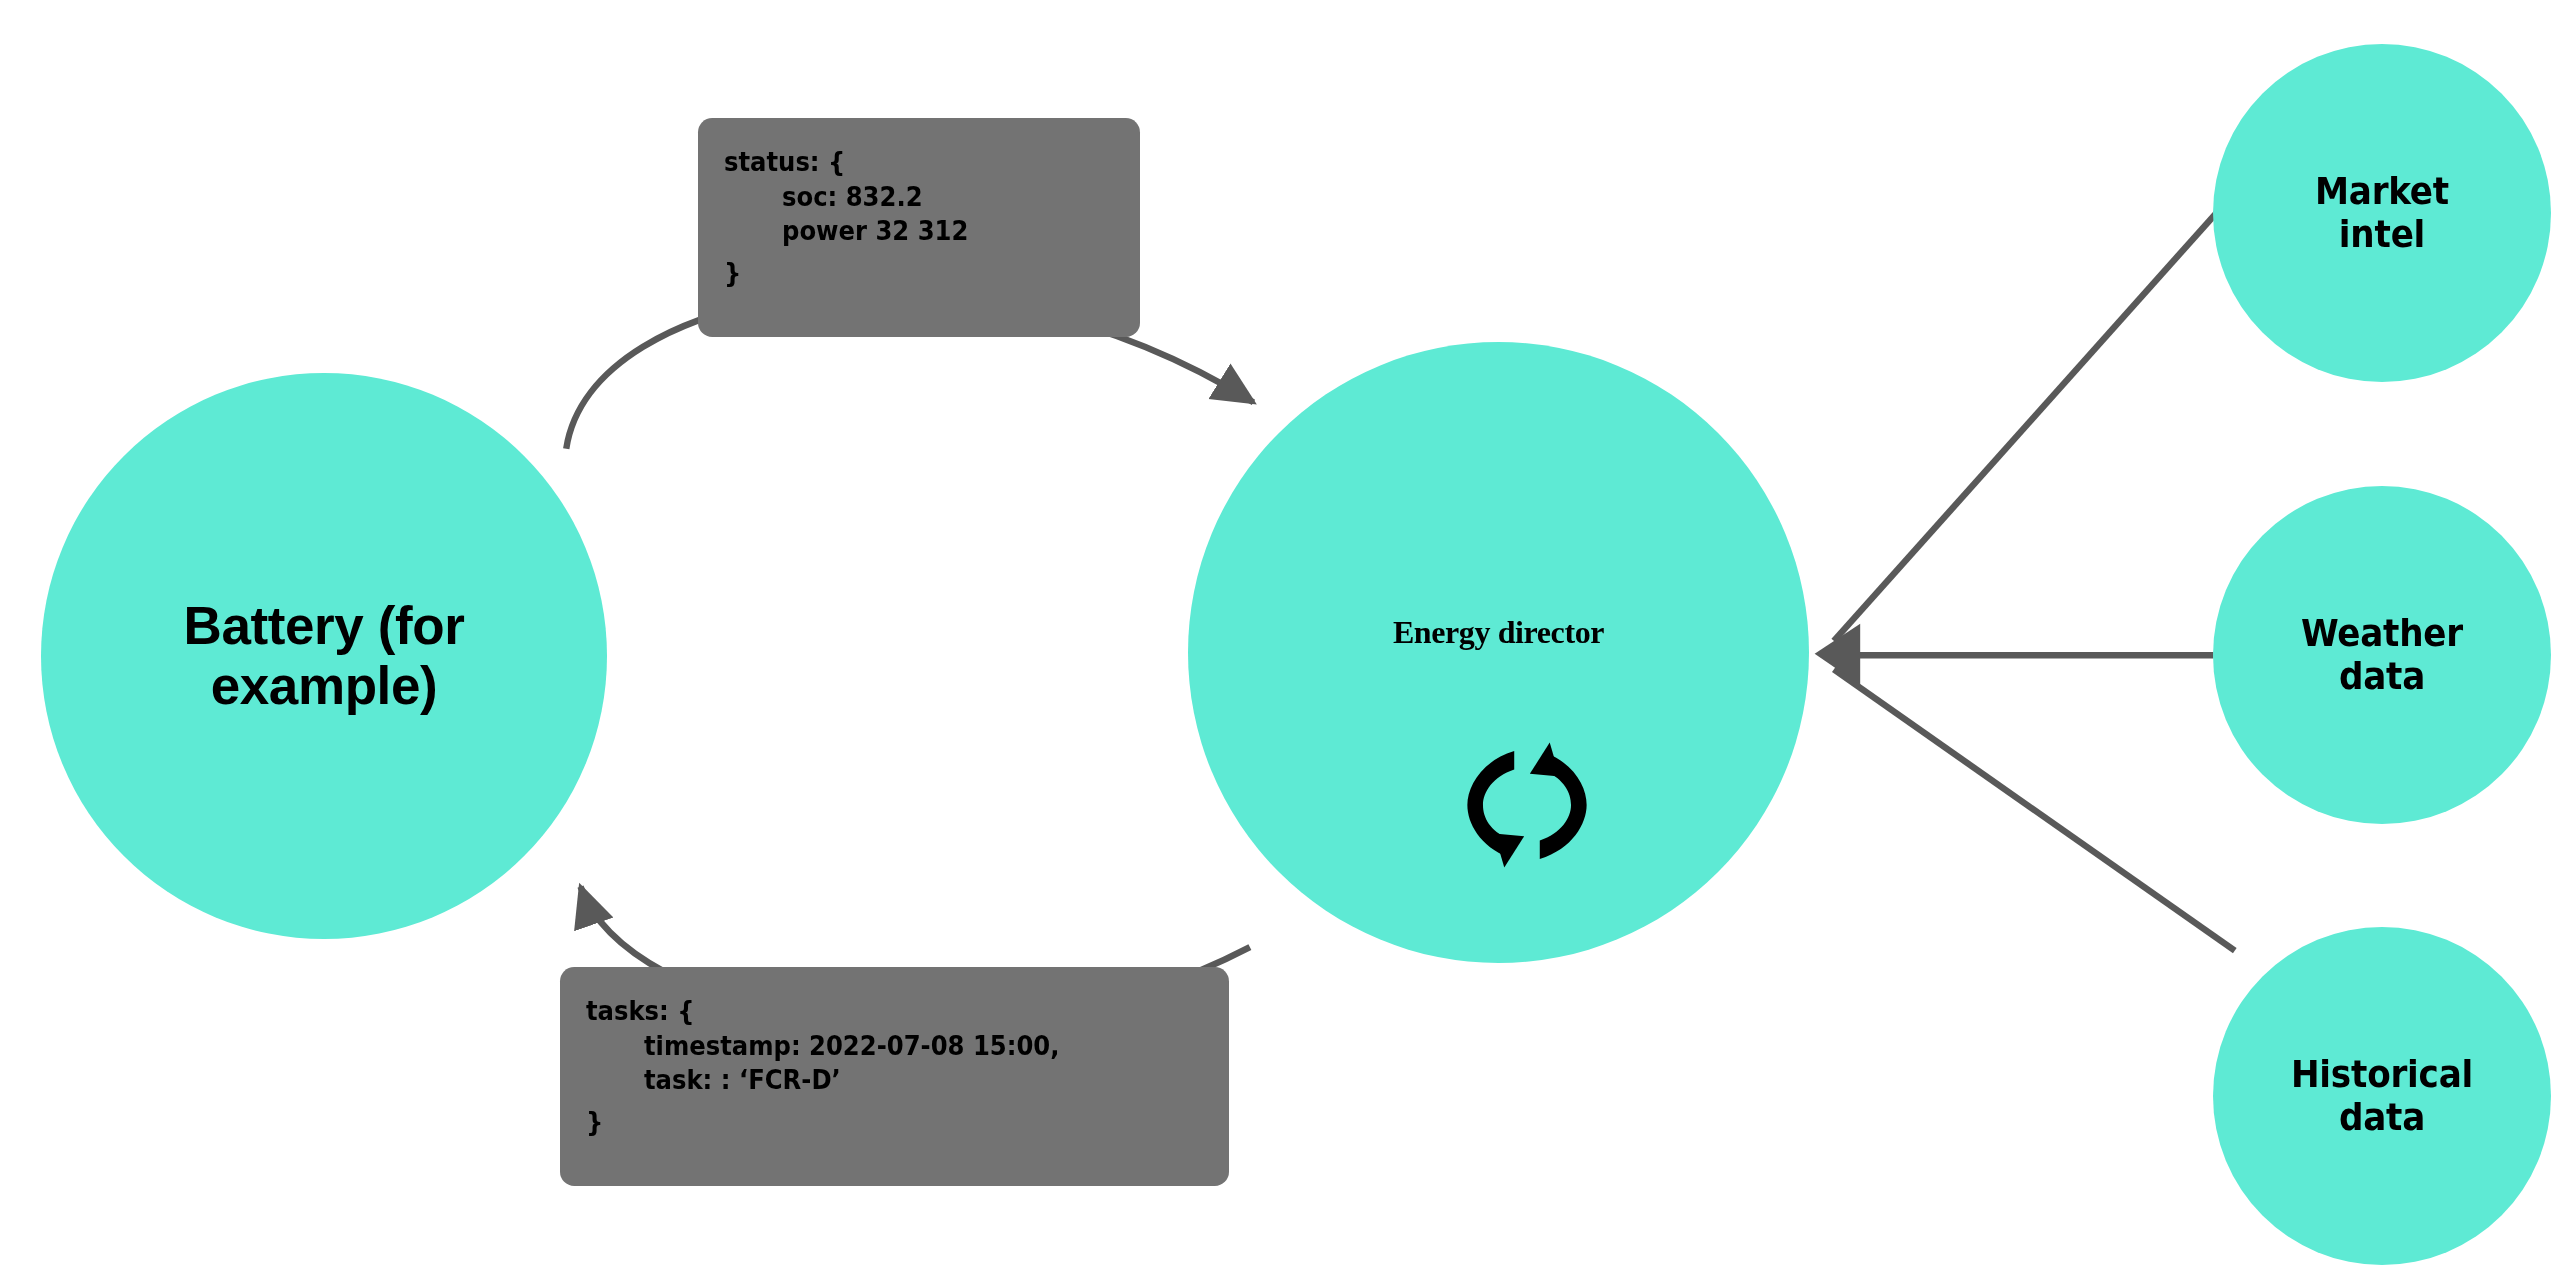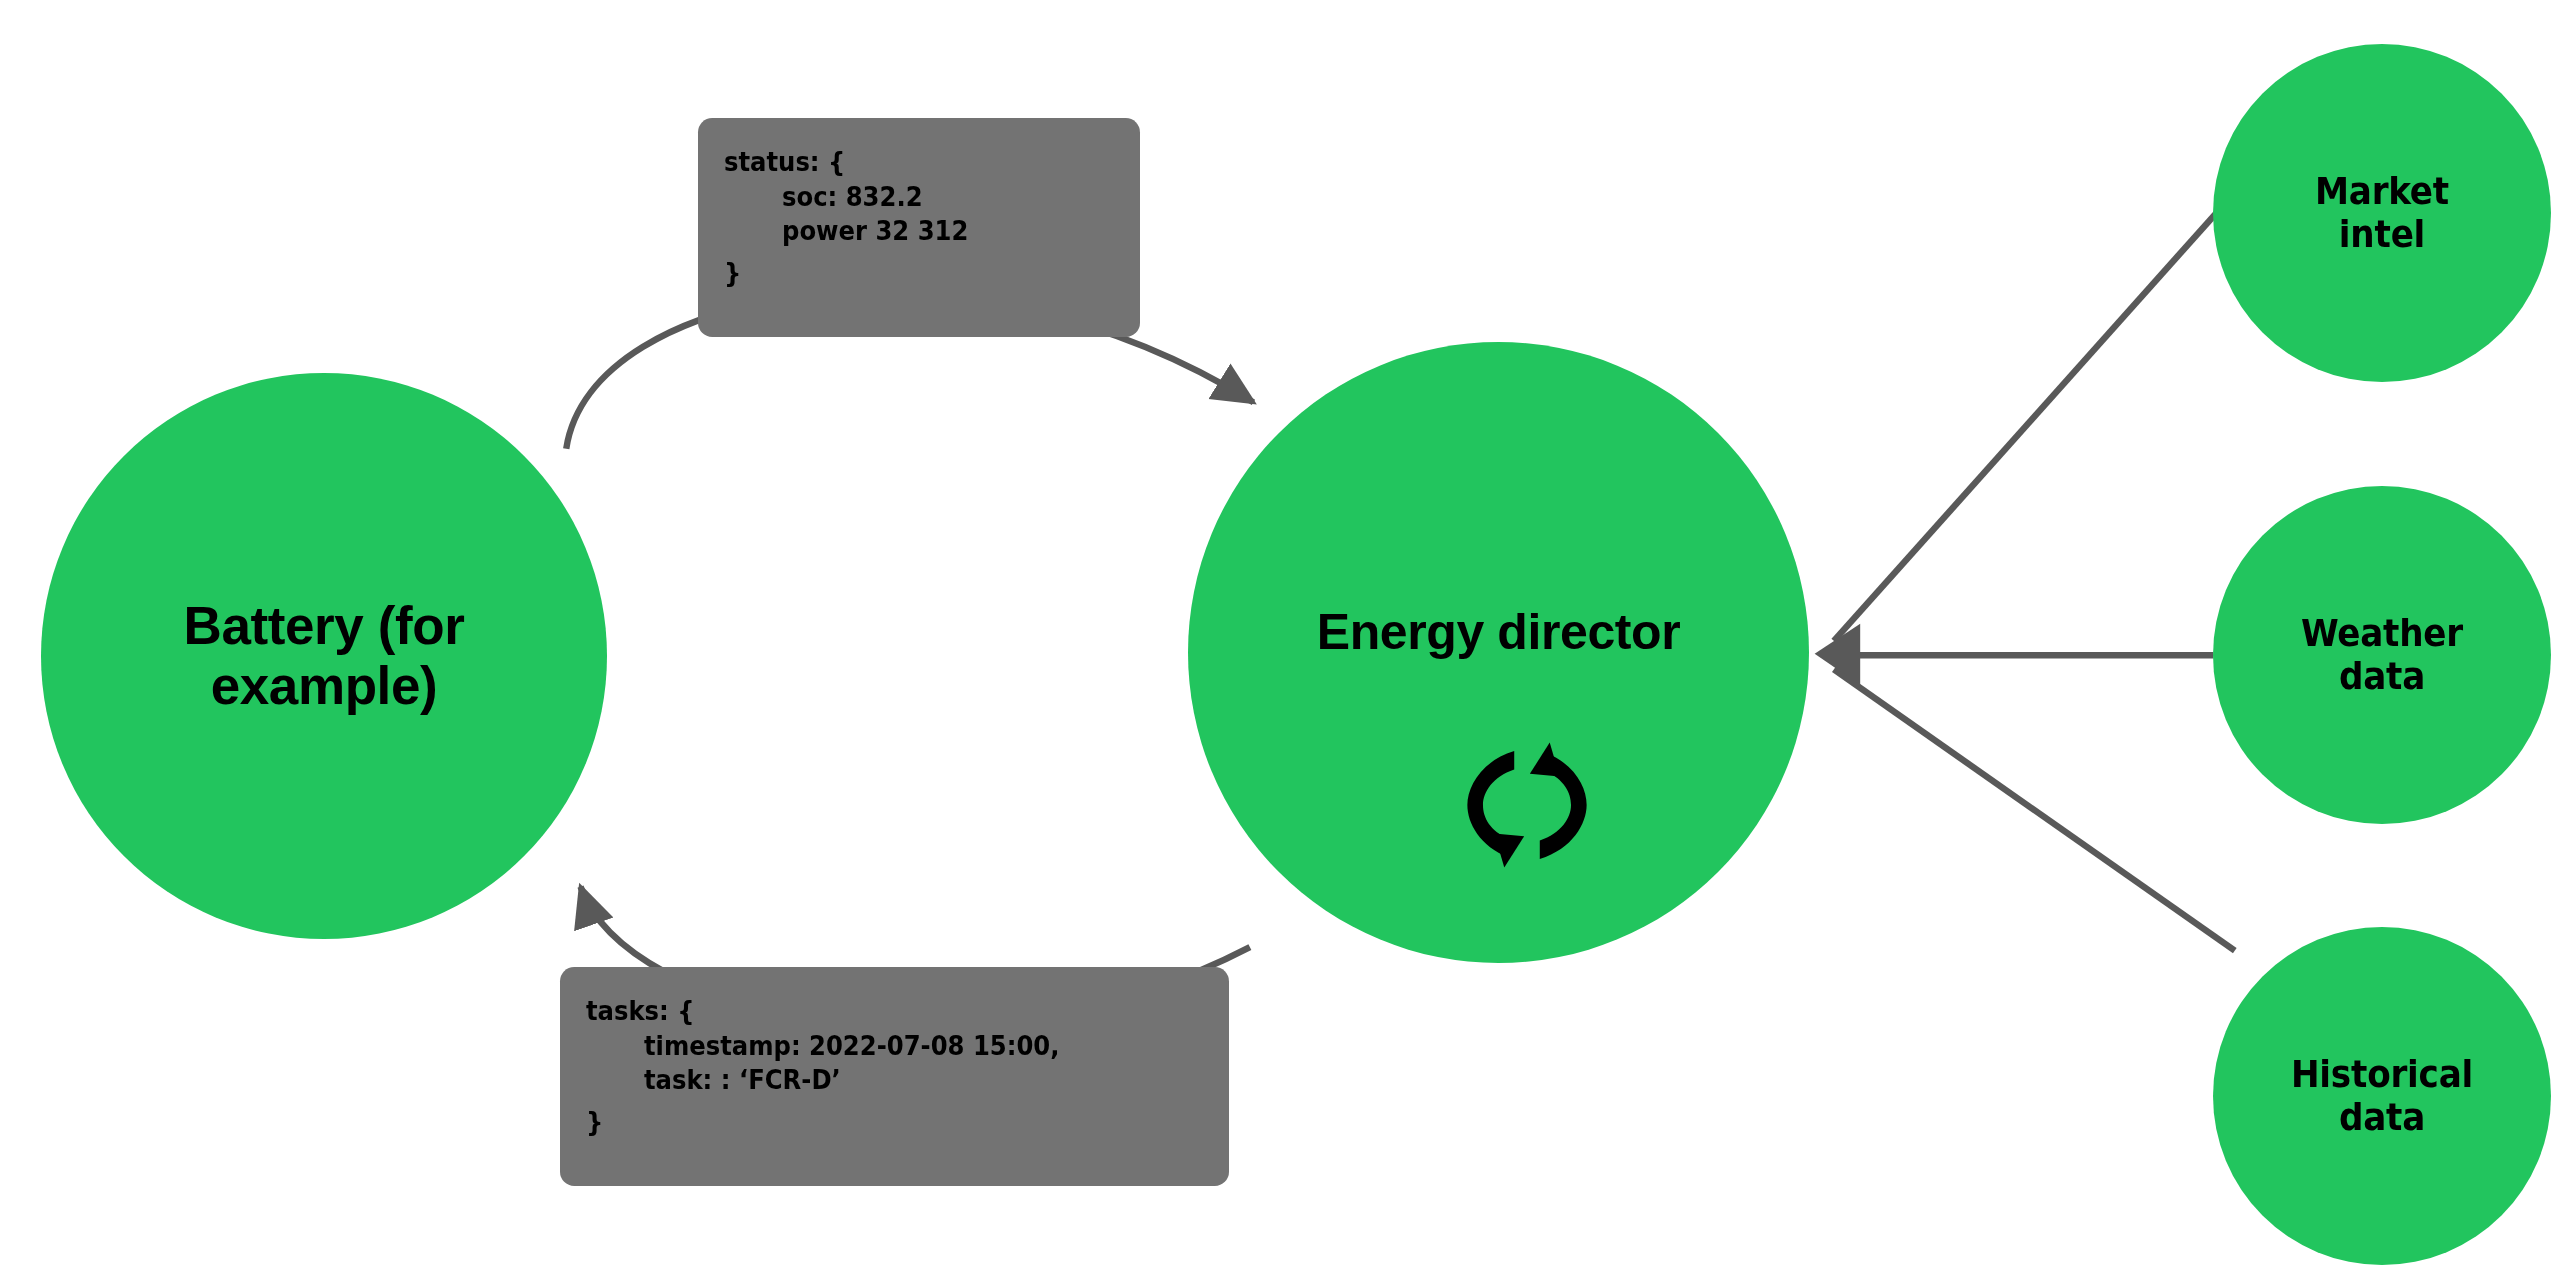--- a/index.html
+++ b/index.html
@@ -23,21 +23,21 @@
     top: 0;
     width: 2576px;
     height: 1284px;
     pointer-events: none;
   }
 
   
   .node-circle {
     position: absolute;
     border-radius: 50%;
-    background: #22c55e;
+    background: #5eead4;
     display: flex;
     align-items: center;
     justify-content: center;
     flex-direction: column;
     box-sizing: border-box;
   }
   .node-label {
     text-align: center;
     font-weight: bold;
     color: #000000;
@@ -58,22 +58,22 @@
     max-width: 299px;
   }
 
   #node-energy-director {
     left: 1188px;
     top: 342px;
     width: 621px;
     height: 621px;
   }
   #node-energy-director .node-label {
-    font-family: Liberation Sans, sans-serif;
-    font-size: 50px;
+    font-family: Liberation Serif, serif;
+    font-size: 32px;
     letter-spacing: -0.4px;
     margin-bottom: 41px;
   }
 
   .node-side {
     width: 338px;
     height: 338px;
   }
   .node-side .node-label {
     font-family: "DejaVu Sans Condensed", "Liberation Sans", sans-serif;

